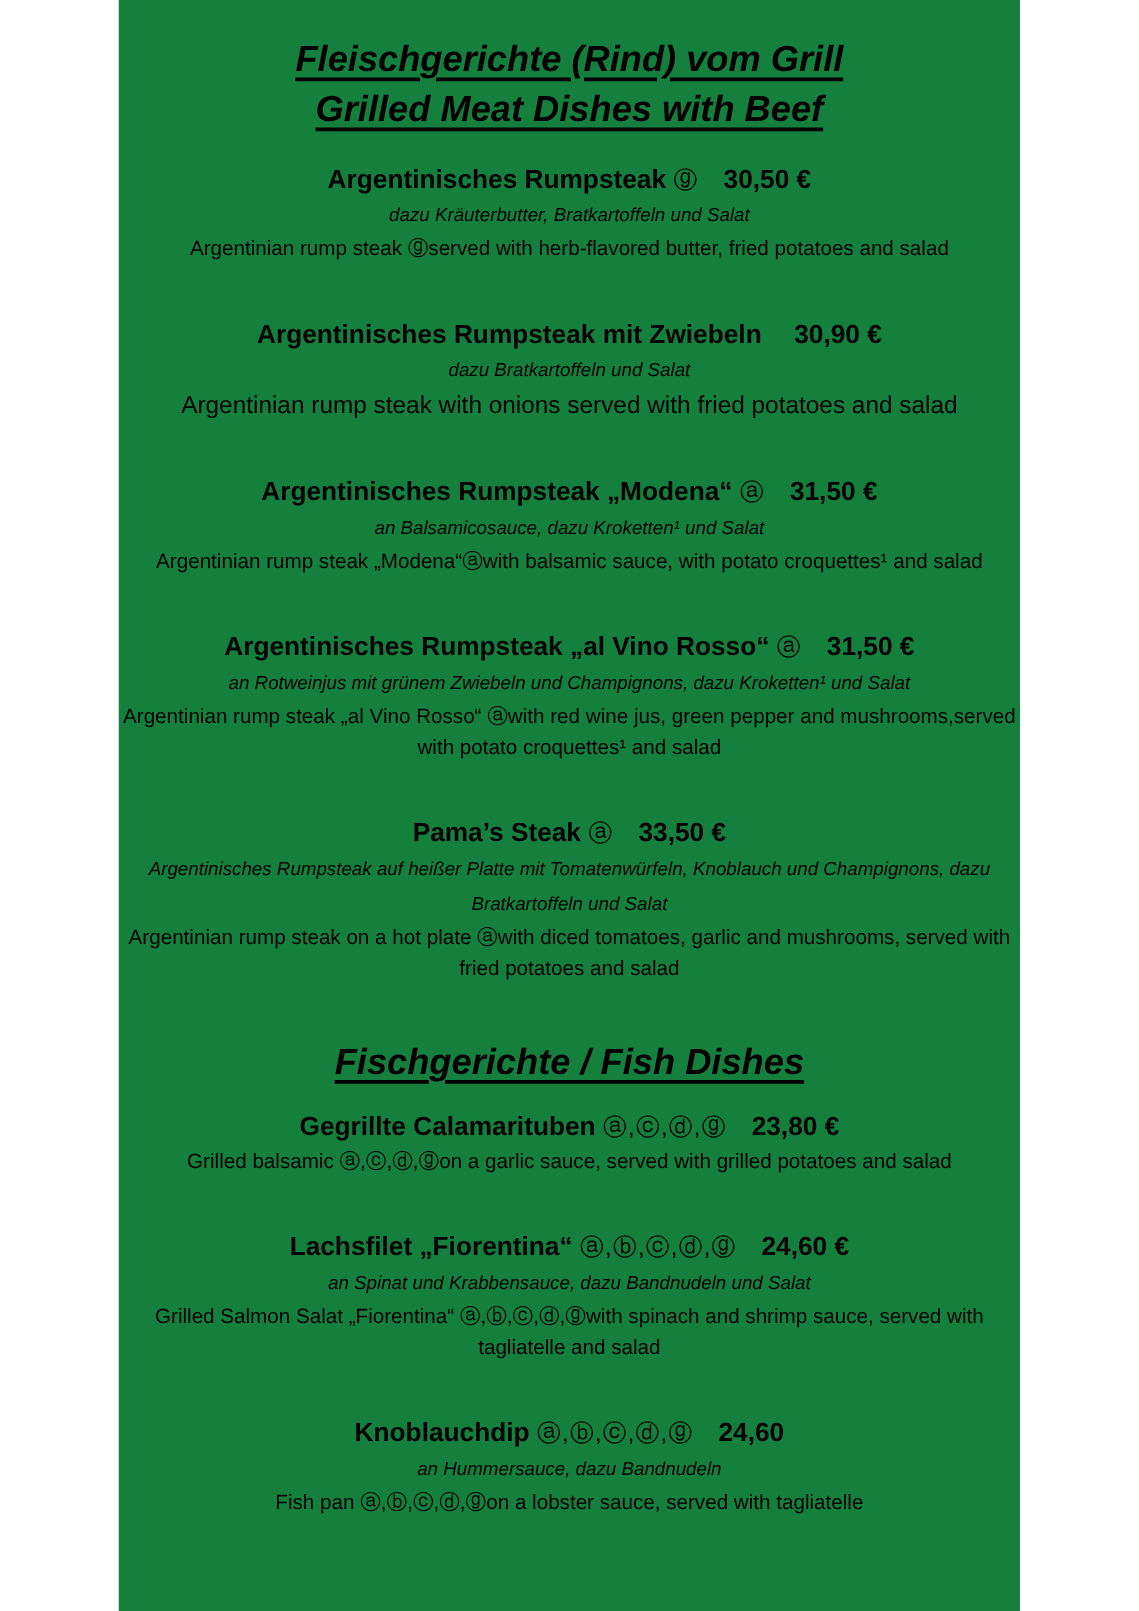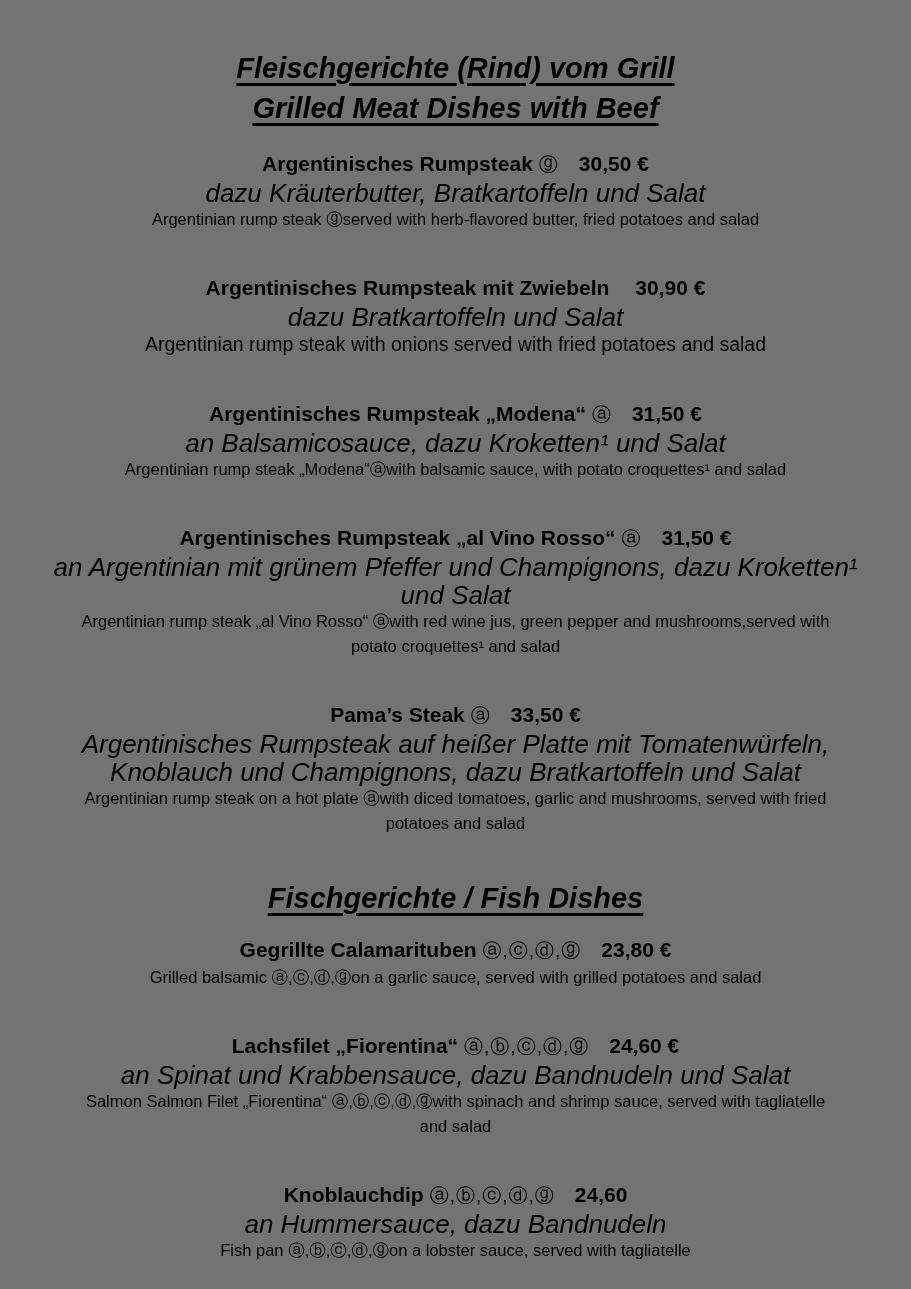--- a/index.html
+++ b/index.html
@@ -3,28 +3,28 @@
 <meta charset="utf-8">
 <style>
   html, body {
     margin: 0;
     padding: 0;
     background: #ffffff;
     color: #000000;
     font-family: "Liberation Sans", sans-serif;
   }
   .page {
-    width: 911px;
+    width: 721px;
     height: 1289px;
     margin: 0 auto;
-    background: #737373;
+    background: #15803d;
     text-align: center;
     overflow: hidden;
     box-sizing: border-box;
-    padding-top: 48px;
+    padding-top: 28px;
   }
   .section-header {
     font-size: 29px;
     font-weight: bold;
     font-style: italic;
     line-height: 40px;
   }
   .section-header .hline {
     display: inline-block;
     text-decoration: underline;
@@ -40,21 +40,21 @@
     line-height: 28px;
   }
   .dish-title .allerg {
     font-weight: 400;
     font-size: 19px;
     margin-left: 6px;
     letter-spacing: 1px;
   }
   .dish-title .price { margin-left: 20px; }
   .dish-de {
-    font-size: 26px;
+    font-size: 15px;
     font-style: italic;
     line-height: 28px;
     max-width: 830px;
     margin: 0 auto;
   }
   .dish-en {
     font-size: 16.5px;
     line-height: 25px;
     max-width: 770px;
     margin: 0 auto;
@@ -97,21 +97,21 @@
       <span>Argentinisches Rumpsteak „Modena“</span><span class="allerg">ⓐ</span><span class="price"><span></span><span class="it">31,50 €</span><span></span></span>
     </div>
     <div class="dish-de">an Balsamicosauce, dazu Kroketten¹ und Salat</div>
     <div class="dish-en"><span>Argentinian rump steak „Modena“ⓐ</span><span class="it">with balsamic sauce, with potato croquettes¹ and salad</span></div>
   </div>
 
   <div class="dish">
     <div class="dish-title">
       <span>Argentinisches Rumpsteak „al Vino Rosso“</span><span class="allerg">ⓐ</span><span class="price"><span>31,</span><span class="it">50 €</span><span></span></span>
     </div>
-    <div class="dish-de">an Argentinian mit grünem Pfeffer und Champignons, dazu Kroketten¹ und Salat</div>
+    <div class="dish-de">an Rotweinjus mit grünem Zwiebeln und Champignons, dazu Kroketten¹ und Salat</div>
     <div class="dish-en"><span>Argentinian rump steak „al Vino Rosso“ ⓐ</span><span class="it">with red wine jus, green pepper and mushrooms,served with potato croquettes¹ and salad</span></div>
   </div>
 
   <div class="dish">
     <div class="dish-title">
       <span>Pama’s Steak</span><span class="allerg">ⓐ</span><span class="price"><span></span><span class="it">33,50 €</span><span></span></span>
     </div>
     <div class="dish-de">Argentinisches Rumpsteak auf heißer Platte mit Tomatenwürfeln, Knoblauch und Champignons, dazu Bratkartoffeln und Salat</div>
     <div class="dish-en"><span>Argentinian rump steak on a hot plate ⓐ</span><span class="it">with diced tomatoes, garlic and mushrooms, served with fried potatoes and salad</span></div>
   </div>
@@ -125,21 +125,21 @@
       <span>Gegrillte Calamarituben</span><span class="allerg">ⓐ,ⓒ,ⓓ,ⓖ</span><span class="price"><span>23,80 €</span><span class="it"></span><span></span></span>
     </div>
     <div class="dish-en"><span>Grilled balsamic ⓐ,ⓒ,ⓓ,ⓖ</span><span class="it">on a garlic sauce, served with grilled potatoes and salad</span></div>
   </div>
 
   <div class="dish">
     <div class="dish-title">
       <span>Lachsfilet „Fiorentina“</span><span class="allerg">ⓐ,ⓑ,ⓒ,ⓓ,ⓖ</span><span class="price"><span></span><span class="it">24,60 €</span><span></span></span>
     </div>
     <div class="dish-de">an Spinat und Krabbensauce, dazu Bandnudeln und Salat</div>
-    <div class="dish-en"><span>Salmon Salmon Filet „Fiorentina“ ⓐ,ⓑ,ⓒ,ⓓ,ⓖ</span><span class="it">with spinach and shrimp sauce, served with tagliatelle and salad</span></div>
+    <div class="dish-en"><span>Grilled Salmon Salat „Fiorentina“ ⓐ,ⓑ,ⓒ,ⓓ,ⓖ</span><span class="it">with spinach and shrimp sauce, served with tagliatelle and salad</span></div>
   </div>
 
   <div class="dish">
     <div class="dish-title">
       <span>Knoblauchdip</span><span class="allerg">ⓐ,ⓑ,ⓒ,ⓓ,ⓖ</span><span class="price"><span></span><span class="it">24,60</span><span></span></span>
     </div>
     <div class="dish-de">an Hummersauce, dazu Bandnudeln</div>
     <div class="dish-en"><span>Fish pan ⓐ,ⓑ,ⓒ,ⓓ,ⓖon a lobster sauce, served with tagliatelle</span><span class="it"></span></div>
   </div>
 

